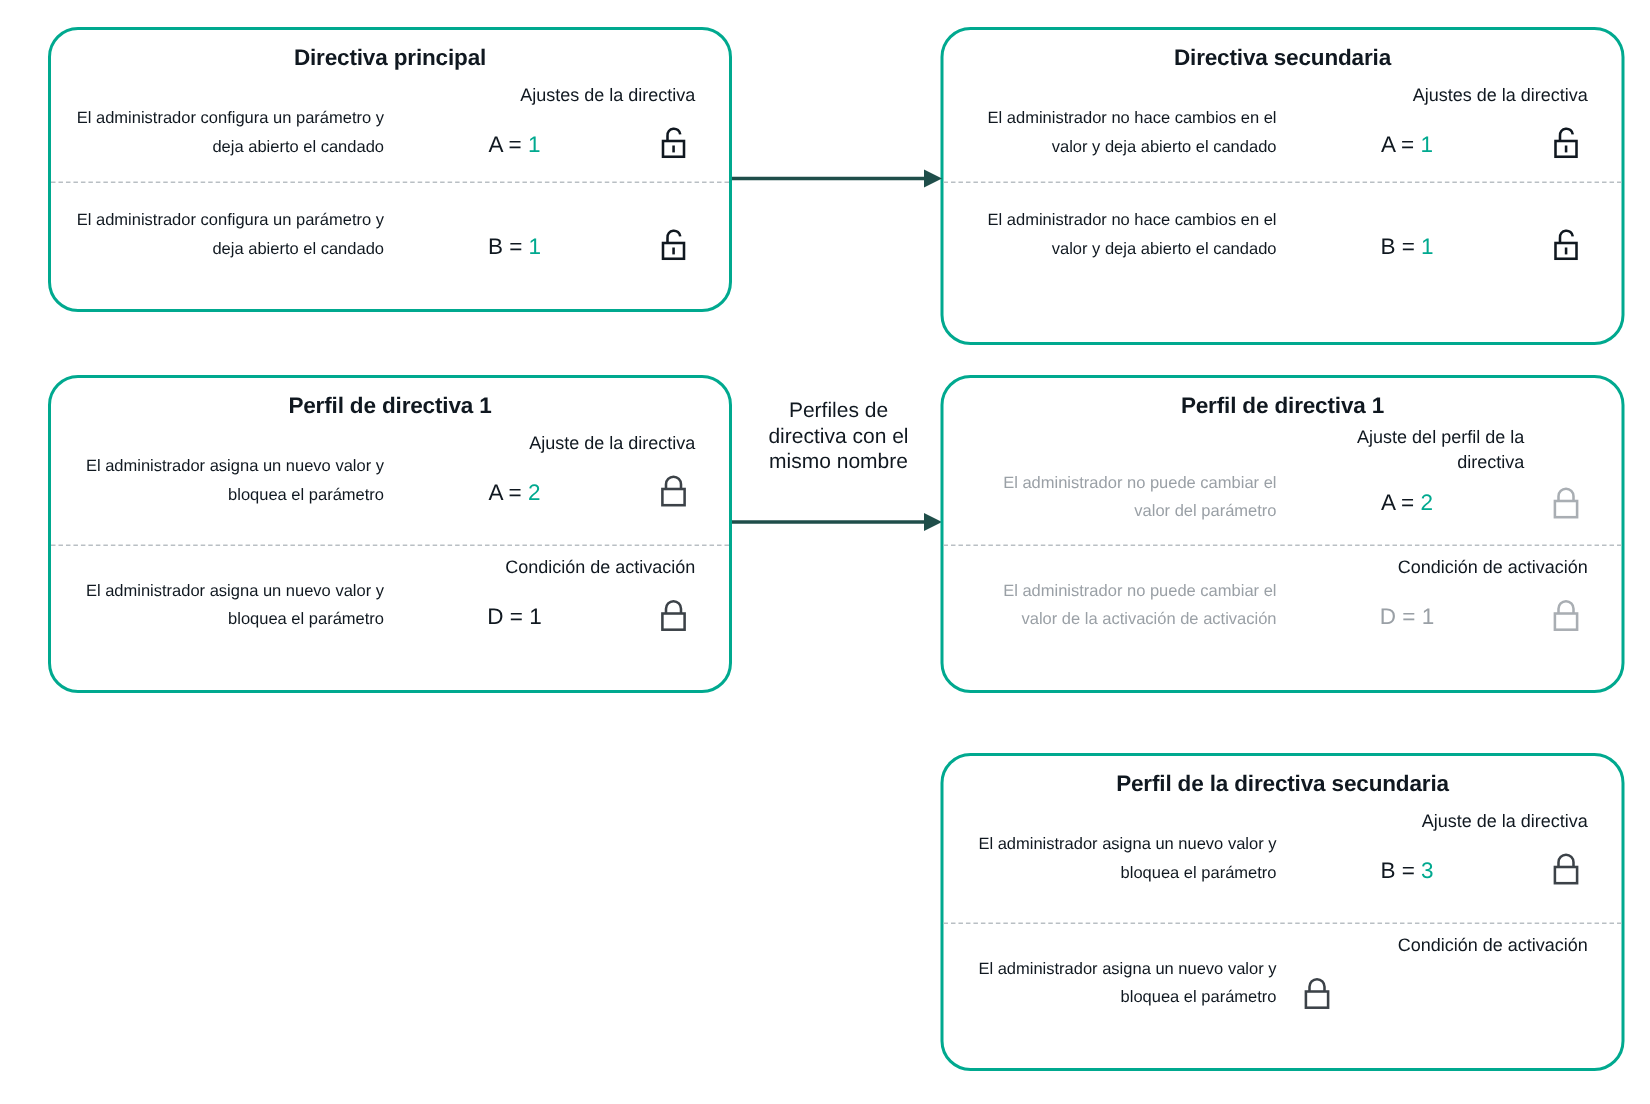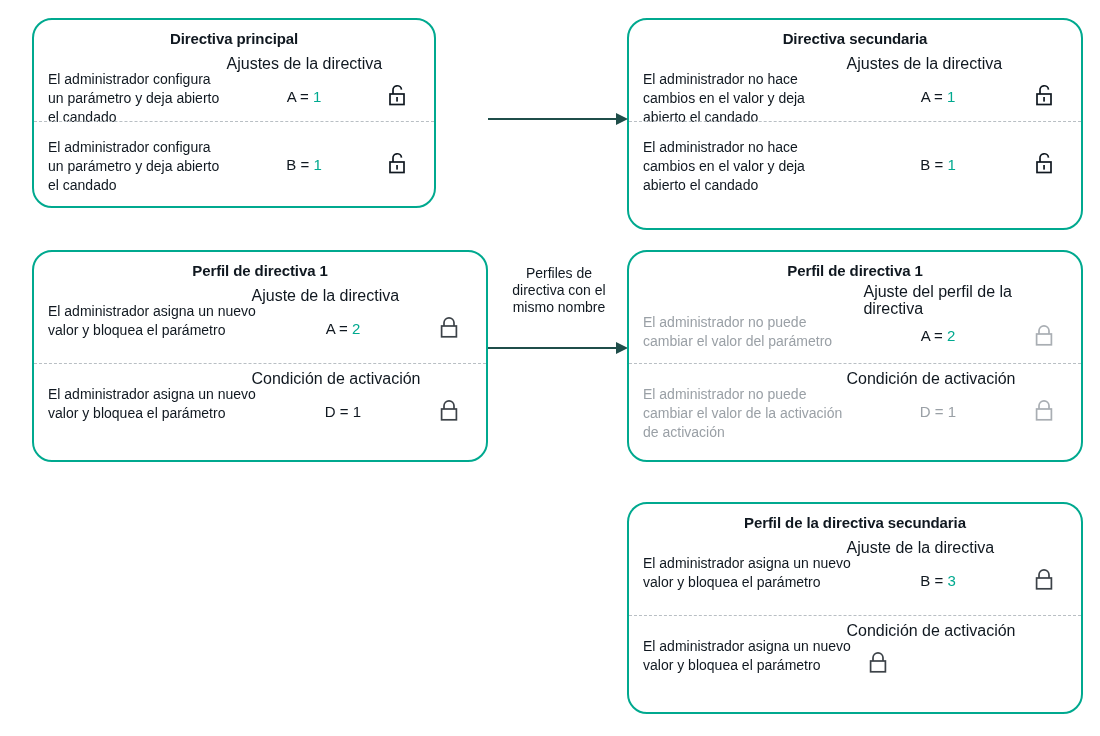--- a/index.html
+++ b/index.html
@@ -43,42 +43,43 @@
 
   .section {
     position: relative;
     padding: 0 14px;
   }
   .section + .section {
     border-top: 1px dashed #b9bfc4;
   }
 
   .sec-head {
-    text-align: left;
-    font-size: 16px;
+    text-align: right;
+    font-size: 12px;
     line-height: 17px;
     color: #101820;
     
     margin-left: 48%;
     margin-right: 2%;
     padding-top: 6px;
   }
 
   .sec-row {
     display: flex;
     align-items: flex-start;
     margin-top: -2px;
   }
   .sec-desc {
     flex: 0 0 auto;
     width: 50%;
-    font-size: 14px;
+    font-size: 11px;
     line-height: 19px;
     color: #101820;
     padding-right: 4px;
+    text-align: right;
   }
   .sec-desc.muted { color: #9aa0a6; }
 
   .sec-value {
     flex: 1 1 auto;
     text-align: center;
     font-size: 15px;
     font-weight: normal;
     color: #101820;
     white-space: nowrap;
@@ -106,21 +107,21 @@
     font-size: 14px;
     line-height: 17px;
     color: #101820;
   }
 </style>
 </head>
 <body>
 
 <div class="stage">
 
-  <div class="card" style="left:32px; top:18px; width:404px; height:190px;">
+  <div class="card" style="left:32px; top:18px; width:456px; height:190px;">
     <div class="card-title">Directiva principal</div>
 
     <div class="section" style="height:72px;">
       <div class="sec-head">Ajustes de la directiva</div>
       <div class="sec-row">
         <div class="sec-desc">El administrador configura un parámetro y deja abierto el candado</div>
         <div class="sec-value"><span>A =</span> <span class="num">1</span></div>
         <div class="sec-lock">
           <svg width="22" height="24" viewBox="0 0 22 24">
             <path d="M7 10 V6.5 A4 4 0 0 1 15.5 5.6" fill="none" stroke="#101820" stroke-width="1.7"></path>

